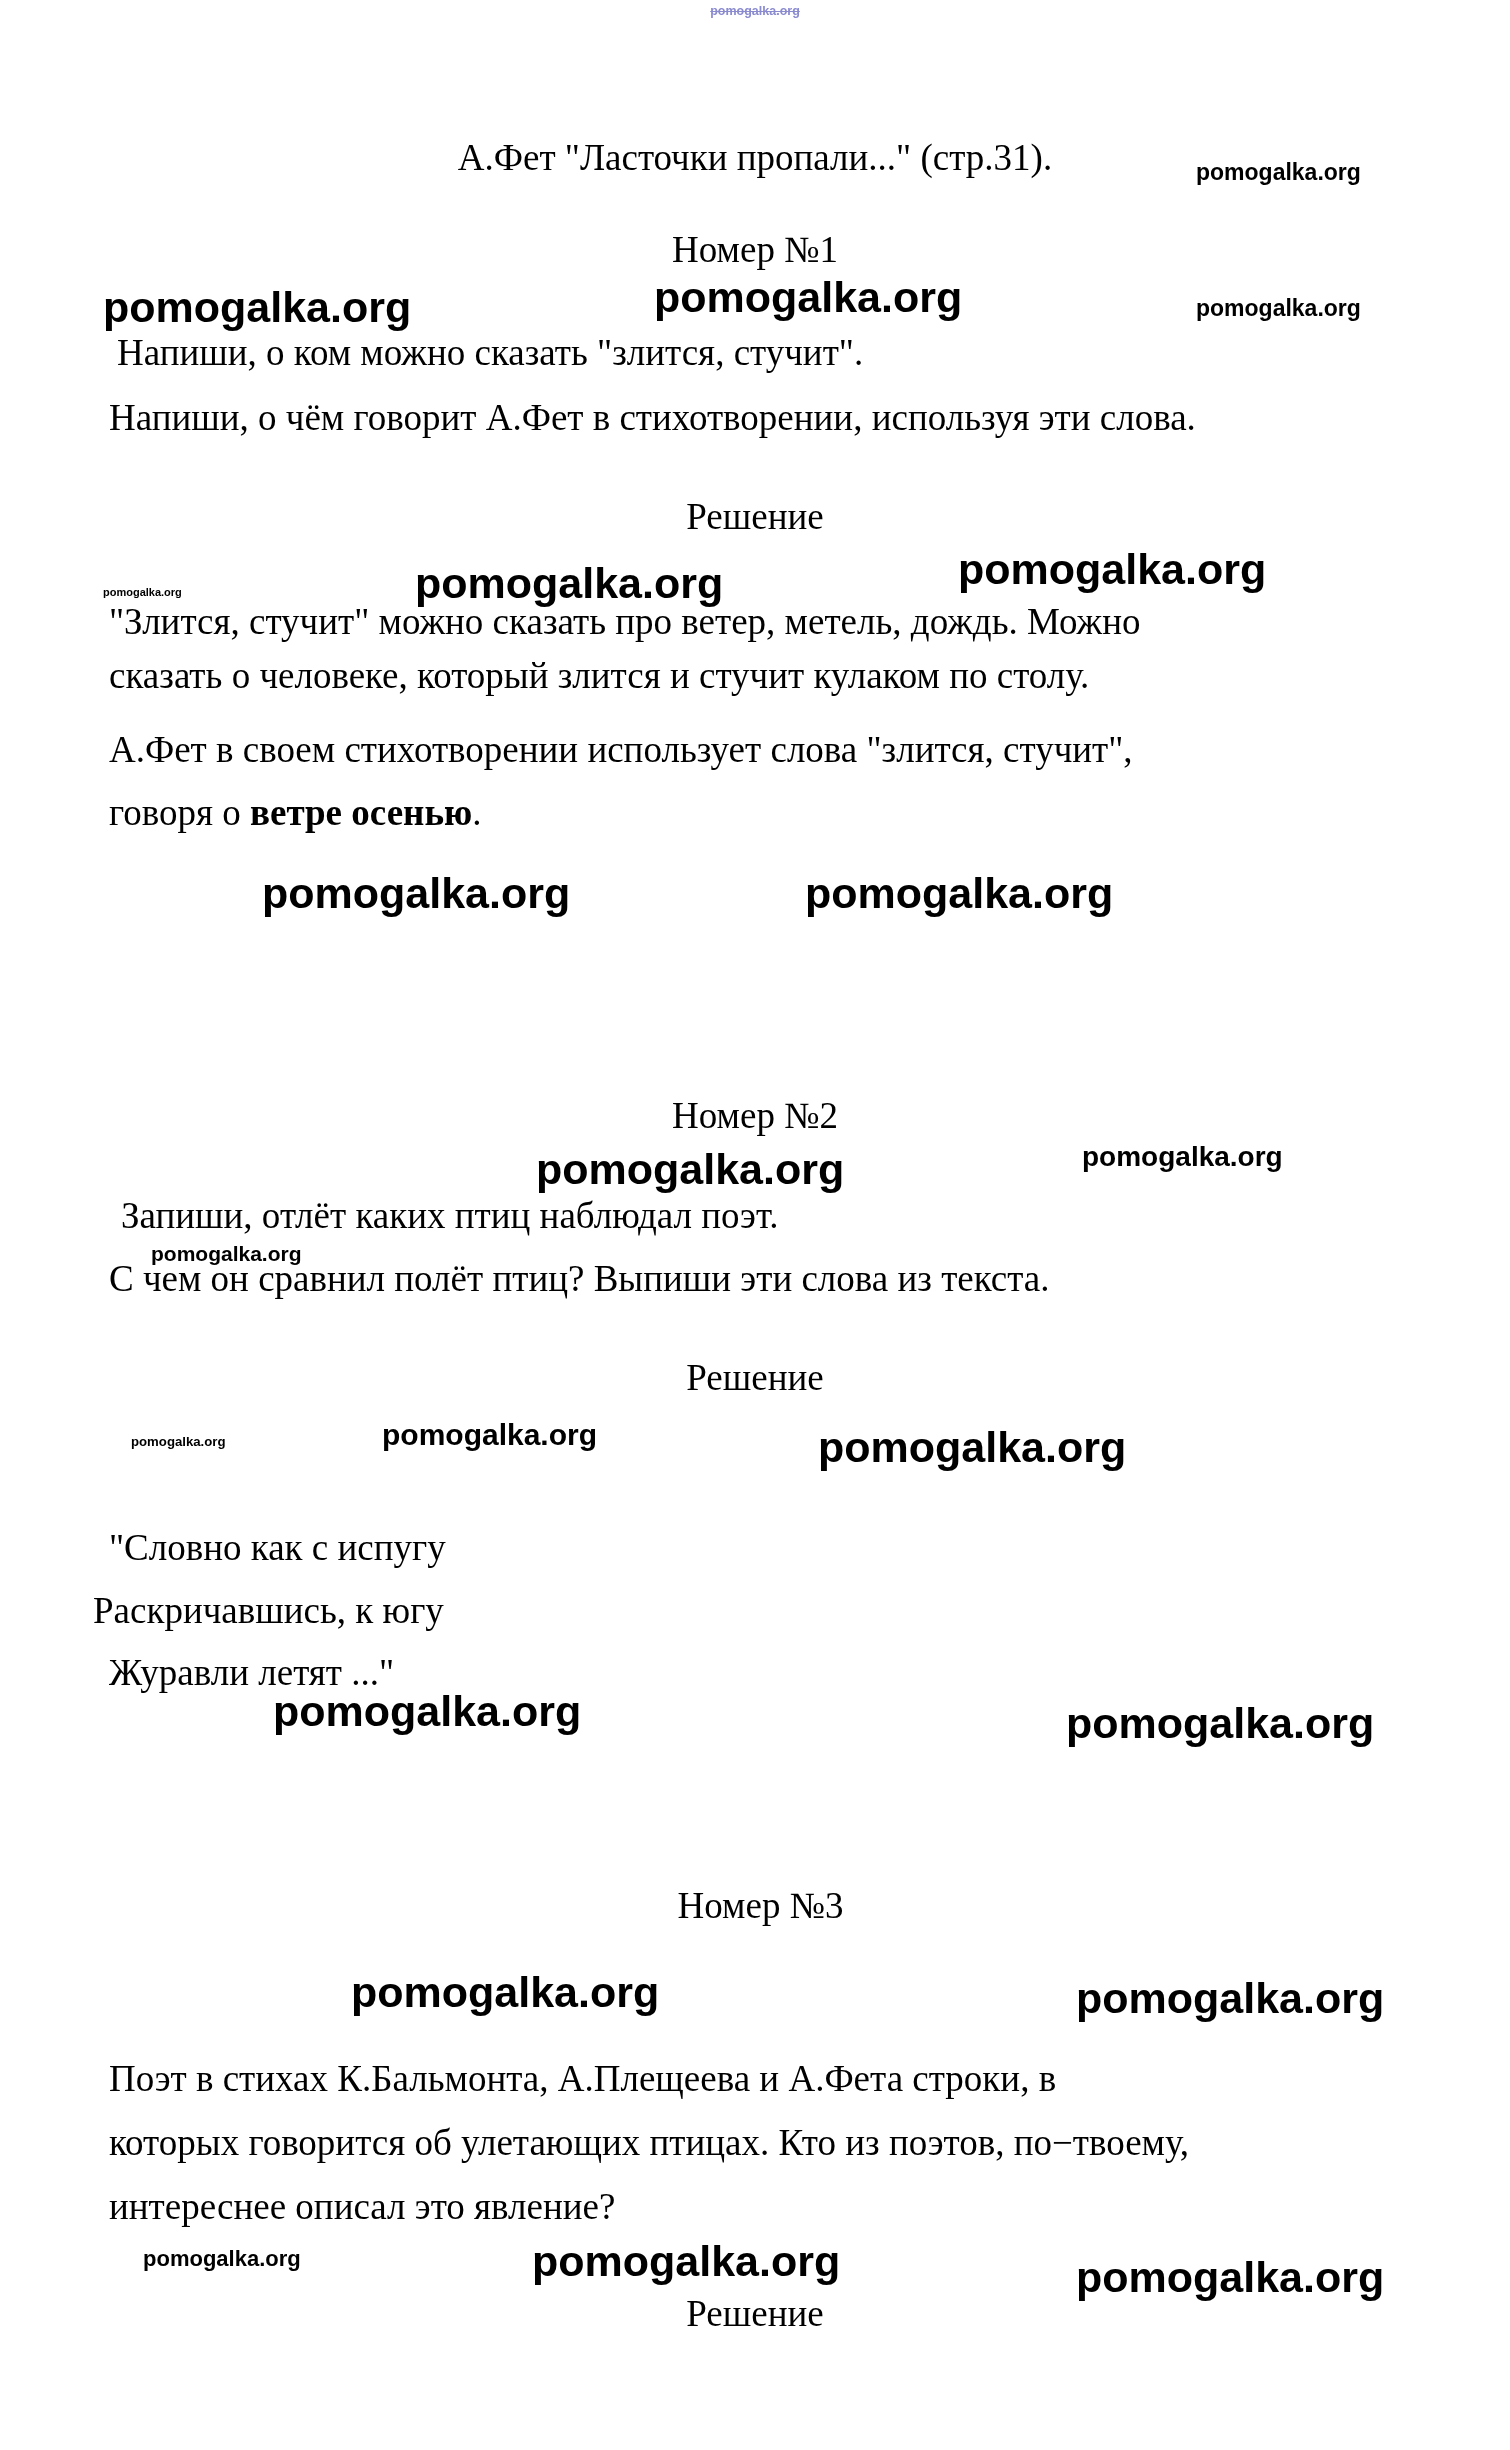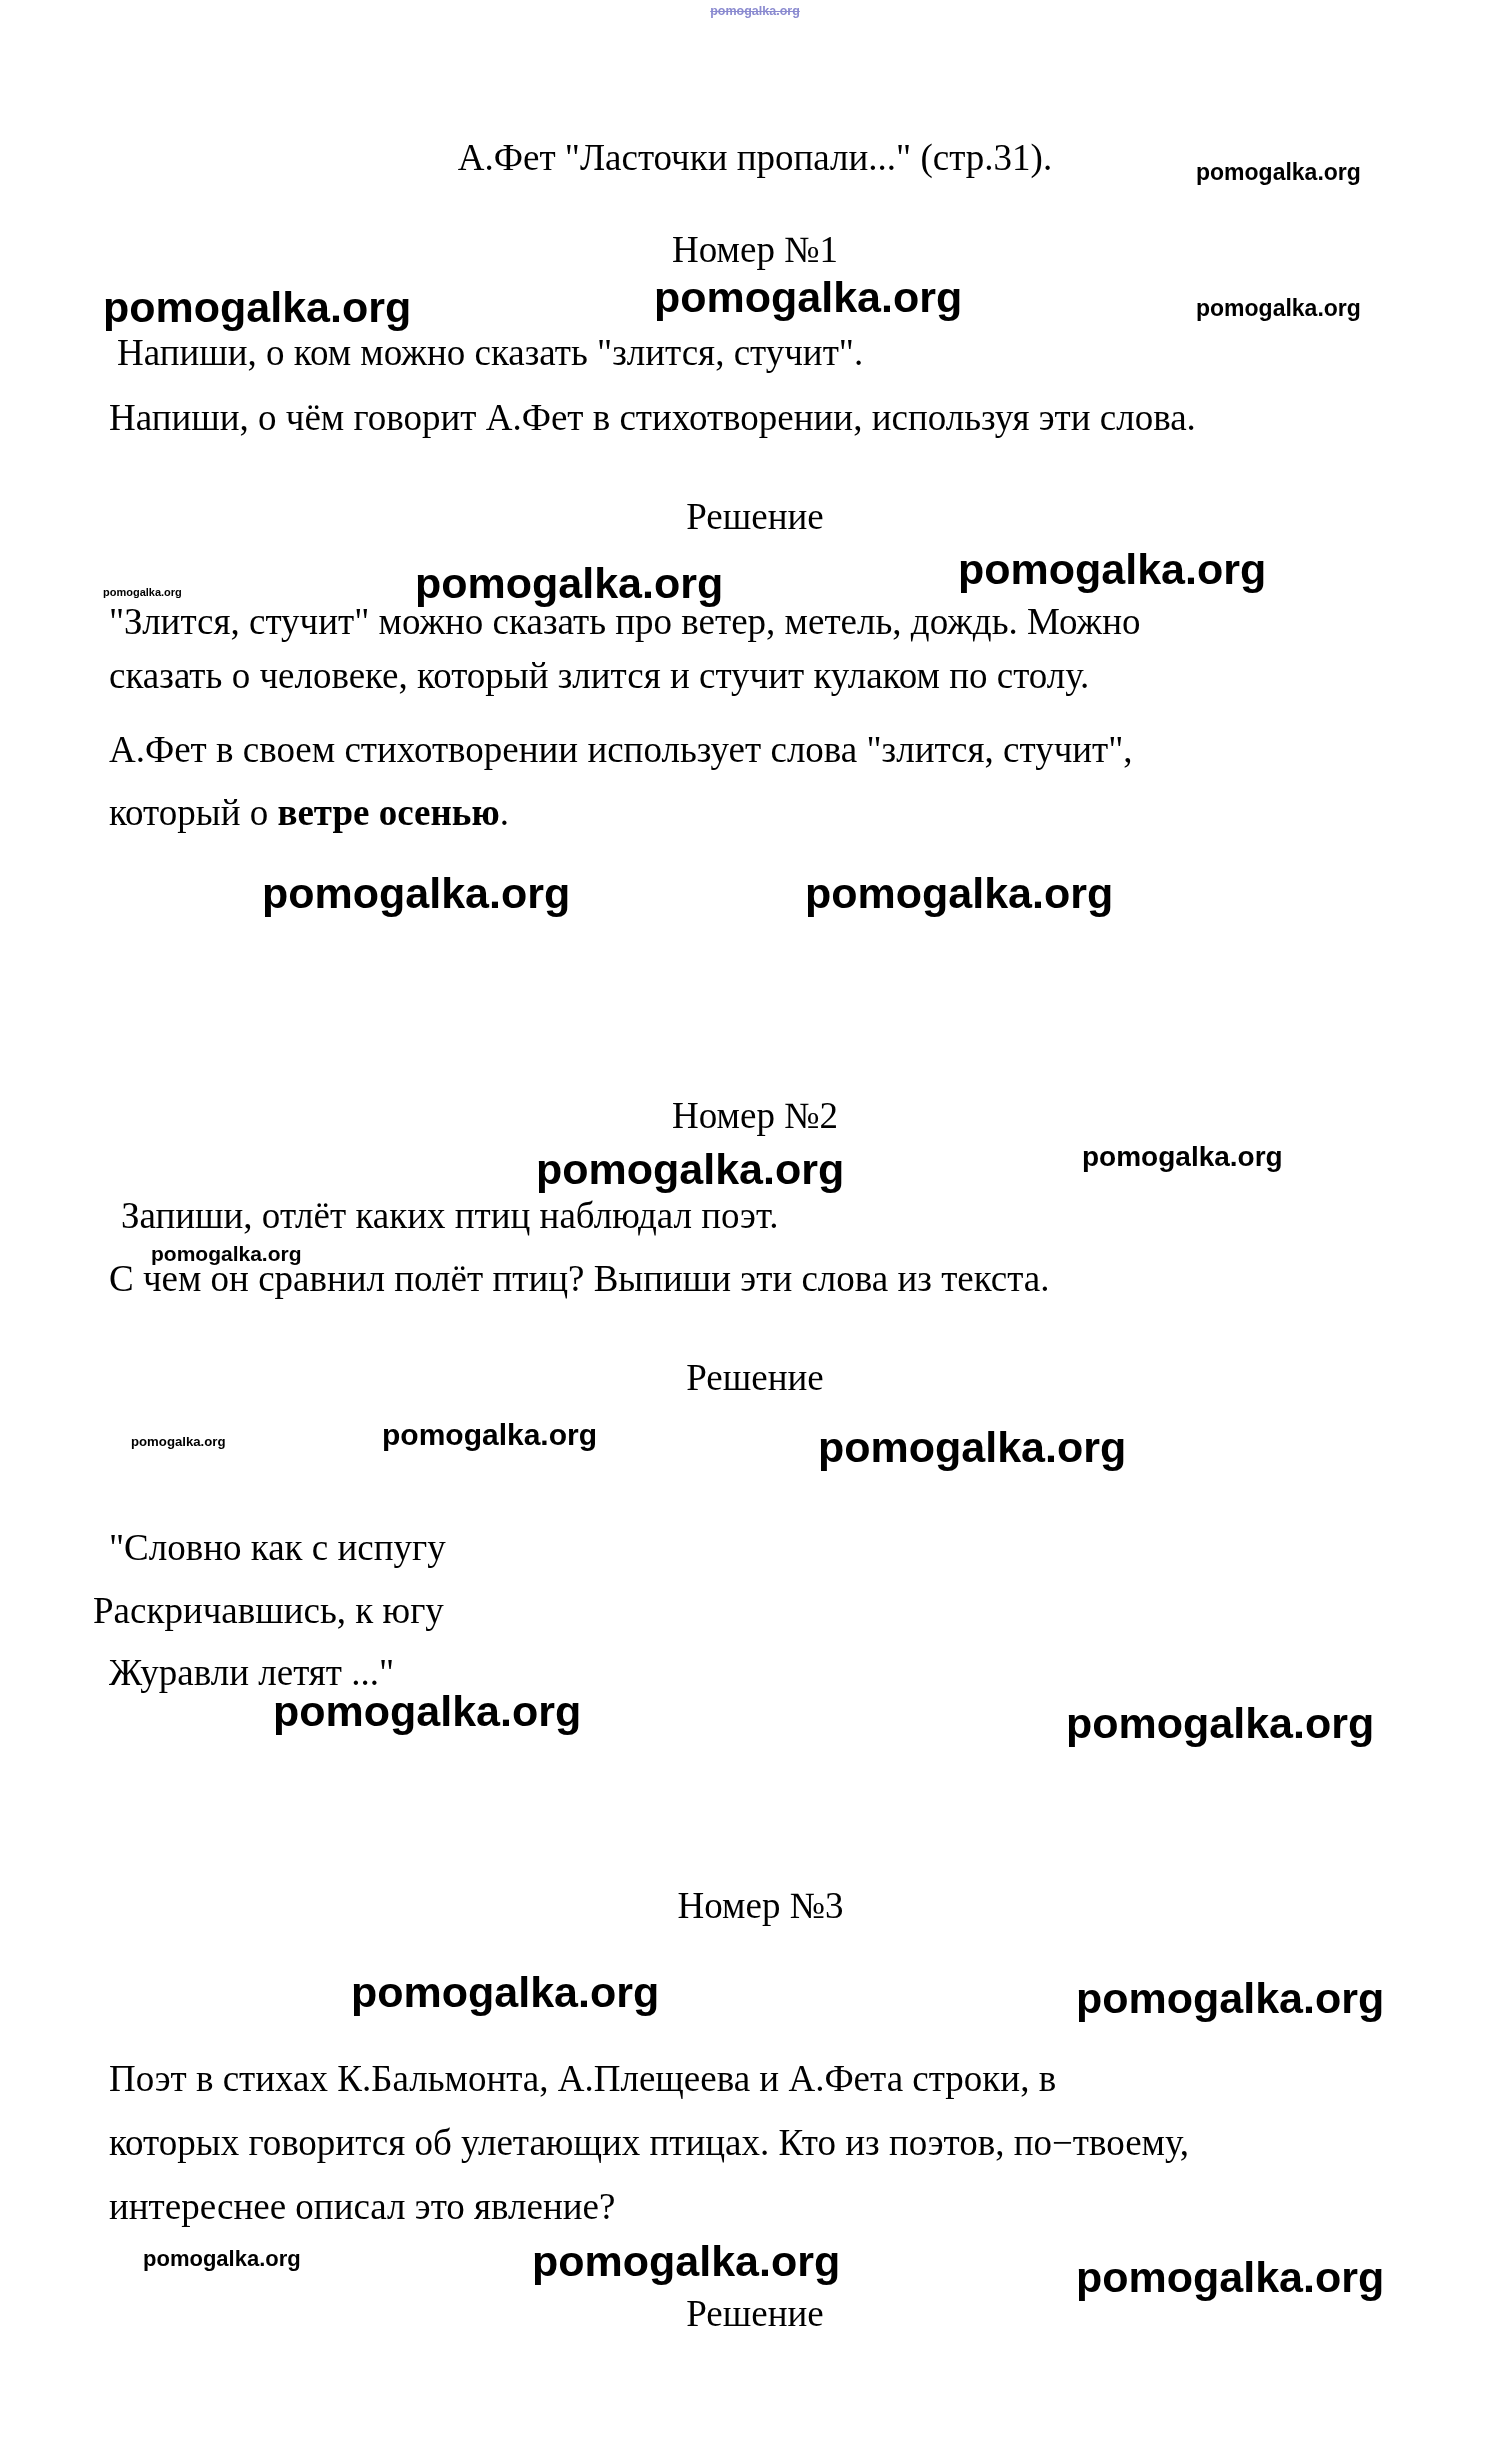--- a/index.html
+++ b/index.html
@@ -58,21 +58,21 @@
 
   <div class="t c" style="top:496px;">Решение</div>
 
   <div class="wm" style="left:103px;  top:586px; font-size:11px;">pomogalka.org</div>
   <div class="wm" style="left:415px;  top:559px; font-size:43px;">pomogalka.org</div>
   <div class="wm" style="left:958px; top:545px; font-size:43px;">pomogalka.org</div>
 
   <div class="t" style="left:109px; top:601px;">"Злится, стучит" можно сказать про ветер, метель, дождь. Можно</div>
   <div class="t" style="left:109px; top:647px;margin-top:8px;">сказать о человеке, который злится и стучит кулаком по столу.</div>
   <div class="t" style="left:109px; top:729px;">А.Фет в своем стихотворении использует слова "злится, стучит",</div>
-  <div class="t" style="left:109px; top:792px;"><span>который о </span><b>ветре осенью</b><span>.</span></div>
+  <div class="t" style="left:109px; top:792px;"><span>говоря о </span><b>ветре осенью</b><span>.</span></div>
 
   <div class="wm" style="left:262px;  top:869px; font-size:43px;">pomogalka.org</div>
   <div class="wm" style="left:805px; top:869px; font-size:43px;">pomogalka.org</div>
 
   <div class="t c" style="top:1095px;">Номер №2</div>
 
   <div class="wm" style="left:536px;  top:1145px; font-size:43px;">pomogalka.org</div>
   <div class="wm" style="left:1082px; top:1141px; font-size:28px;">pomogalka.org</div>
 
   <div class="t" style="left:109px; top:1195px;margin-left:12px;">Запиши, отлёт каких птиц наблюдал поэт.</div>

